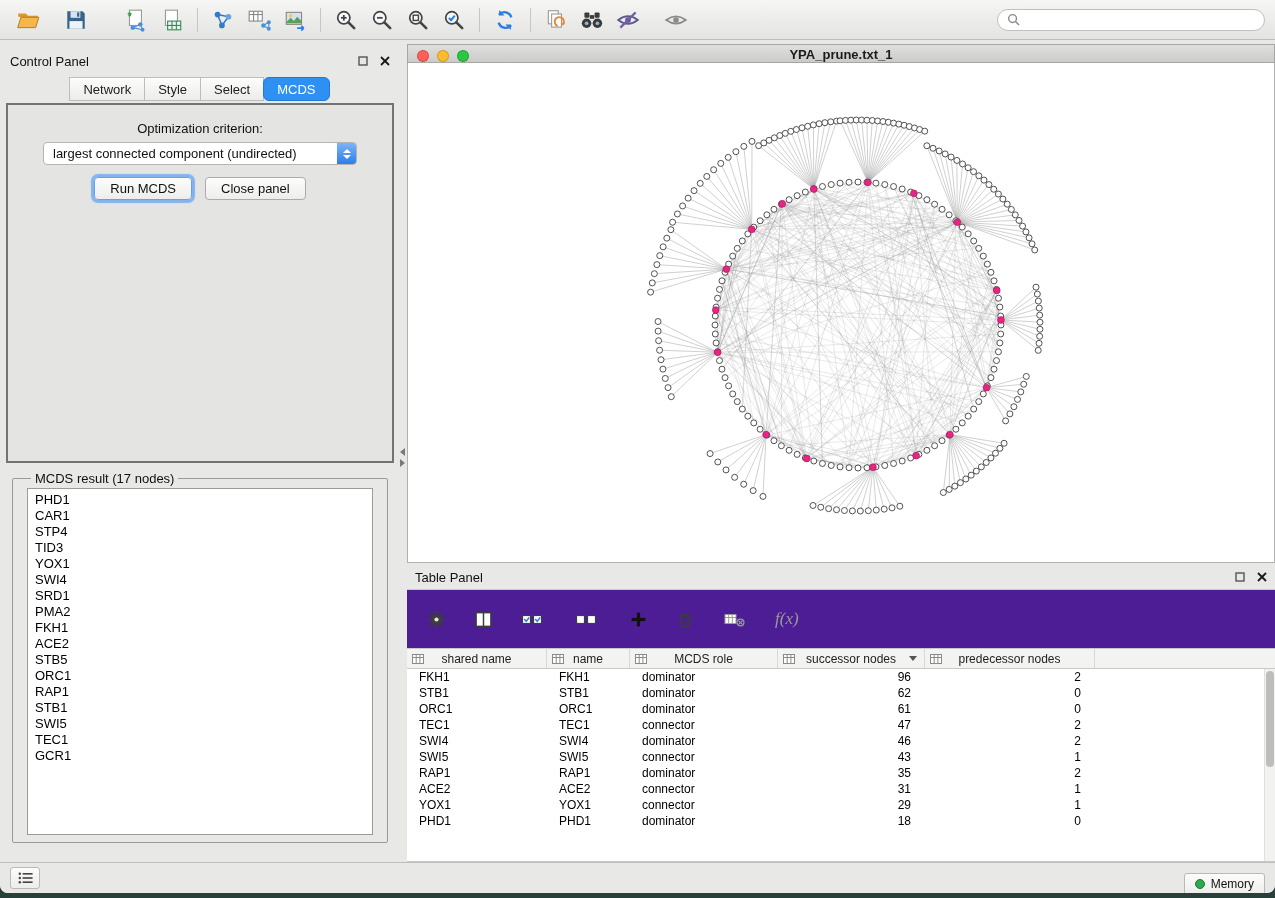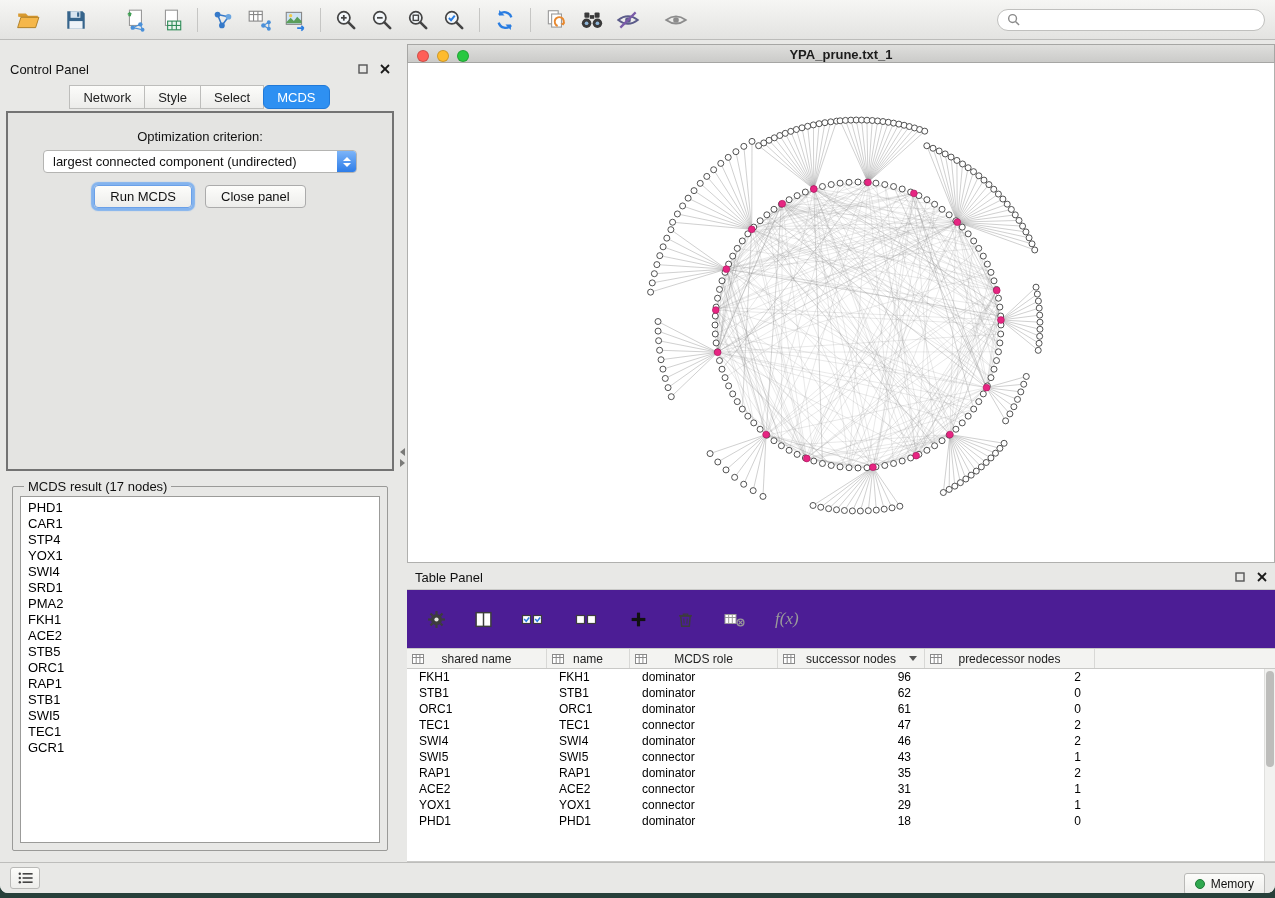--- a/index.html
+++ b/index.html
@@ -13,21 +13,21 @@
   .tsep{width:1px;height:24px;background:#c6c6c4;margin:0 7px;}
   .tgap{width:12px;}
   .search{margin-left:auto;width:268px;height:22px;background:#fff;border:1px solid #c0c0be;border-radius:12px;
     display:flex;align-items:center;padding:0 9px;gap:6px;}
   .search input{border:none;outline:none;flex:1;font-size:12px;background:transparent;color:#333;}
 
   
   .main{position:absolute;top:40px;left:0;right:0;bottom:31px;background:#e8e8e6;}
 
   
-  .control-panel{position:absolute;left:0;top:12px;width:400px;height:100%;}
+  .control-panel{position:absolute;left:0;top:4px;width:400px;height:100%;}
   .cp-header{height:24px;margin-top:5px;display:flex;align-items:center;padding:0 10px;}
   .cp-title{font-size:13px;color:#111;}
   .win-icons{margin-left:auto;display:flex;gap:12px;align-items:center;}
   .win-icons .wbtn{border:none;background:transparent;cursor:pointer;display:flex;align-items:center;padding:0;}
   .cp-tabs{height:24px;margin-top:4px;display:flex;justify-content:center;align-items:stretch;}
   .ctab{border:1px solid #bdbdbb;margin-left:-1px;background:linear-gradient(#fcfcfa,#ececea);padding:2px 13px;
     font-size:13px;color:#222;cursor:pointer;}
   .ctab.active{background:#2e90f2;color:#fff;border-color:#2079d8;border-radius:6px;position:relative;z-index:2;}
   .cp-form{margin:2px 6px 0;height:360px;background:#e4e4e2;border:2px solid #737373;display:flex;flex-direction:column;align-items:center;}
   .opt-label{margin-top:16px;font-size:13px;color:#111;}
@@ -35,21 +35,21 @@
     display:flex;align-items:center;cursor:pointer;}
   .combo-text{flex:1;font-size:13px;color:#111;padding-left:9px;white-space:nowrap;overflow:hidden;}
   .combo-step{width:19px;height:21px;border-radius:0 3px 3px 0;background:linear-gradient(#7cb4f8,#2e7de8);
     display:flex;flex-direction:column;align-items:center;justify-content:center;gap:2px;}
   .arr-up{width:0;height:0;border-left:4px solid transparent;border-right:4px solid transparent;border-bottom:4px solid #fff;}
   .arr-dn{width:0;height:0;border-left:4px solid transparent;border-right:4px solid transparent;border-top:4px solid #fff;}
   .cp-buttons{margin-top:12px;display:flex;gap:13px;}
   .pbtn{font-size:13px;color:#111;background:linear-gradient(#fdfdfb,#ededeb);border:1px solid #ababab;
     border-radius:4px;padding:3px 15px;cursor:pointer;}
   .pbtn.focus{box-shadow:0 0 1px 3px rgba(90,158,244,.7);border-color:#6aa0e8;}
-  fieldset.mcds{border:1px solid #9a9a98;border-radius:2px;margin:8px 12px 0;height:372px;padding:2px 7px 7px;}
+  fieldset.mcds{border:1px solid #9a9a98;border-radius:2px;margin:8px 12px 0;height:372px;padding:2px 14px 7px;}
   fieldset.mcds legend{font-size:13px;color:#111;padding:0 4px;margin-left:4px;}
   .mcds-list{width:100%;height:100%;background:#fff;border:1px solid #9b9b99;overflow:hidden;padding:3px 0;}
   .mcds-item{font-size:13px;line-height:16px;padding-left:7px;color:#000;cursor:default;}
 
   
   .vsplit{position:absolute;left:399px;top:0;width:6px;height:100%;display:flex;flex-direction:column;align-items:center;}
   .vsplit .tris{margin-top:408px;display:flex;flex-direction:column;gap:3px;}
   .tri-l{width:0;height:0;border-top:4px solid transparent;border-bottom:4px solid transparent;border-right:5px solid #7a7a78;}
   .tri-r{width:0;height:0;border-top:4px solid transparent;border-bottom:4px solid transparent;border-left:5px solid #7a7a78;}
 
@@ -302,20 +302,21 @@
           <button class="pbtn focus">Run MCDS</button>
           <button class="pbtn">Close panel</button>
         </div>
       </div>
       <fieldset class="mcds">
         <legend>MCDS result (17 nodes)</legend>
         <div class="mcds-list">
             <div class="mcds-item">PHD1</div>
             <div class="mcds-item">CAR1</div>
             <div class="mcds-item">STP4</div>
+            <div class="mcds-item">TID3</div>
             <div class="mcds-item">YOX1</div>
             <div class="mcds-item">SWI4</div>
             <div class="mcds-item">SRD1</div>
             <div class="mcds-item">PMA2</div>
             <div class="mcds-item">FKH1</div>
             <div class="mcds-item">ACE2</div>
             <div class="mcds-item">STB5</div>
             <div class="mcds-item">ORC1</div>
             <div class="mcds-item">RAP1</div>
             <div class="mcds-item">STB1</div>

